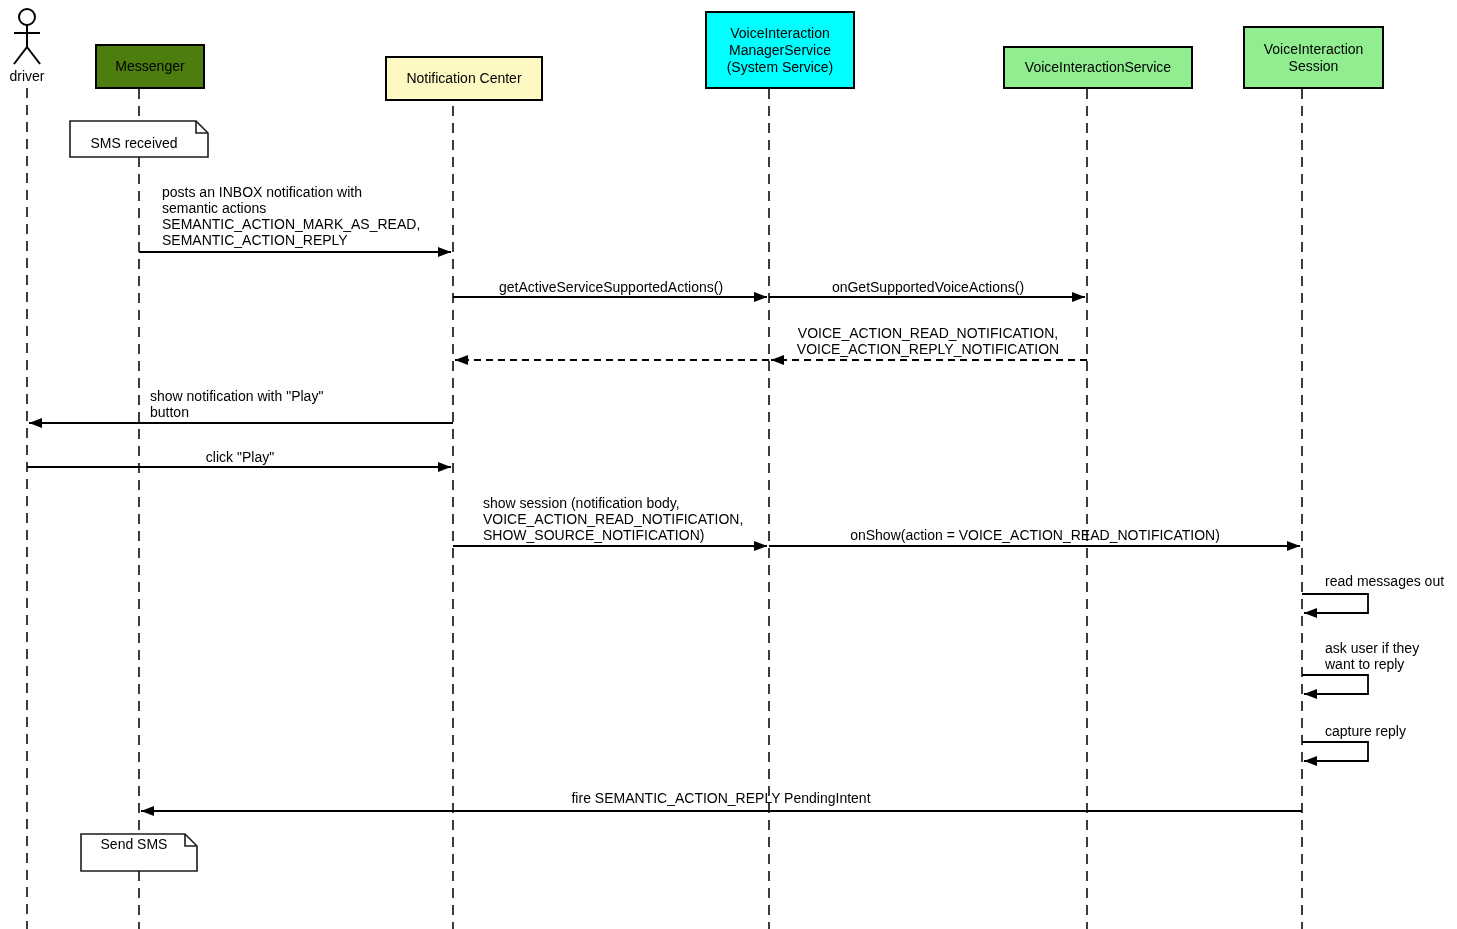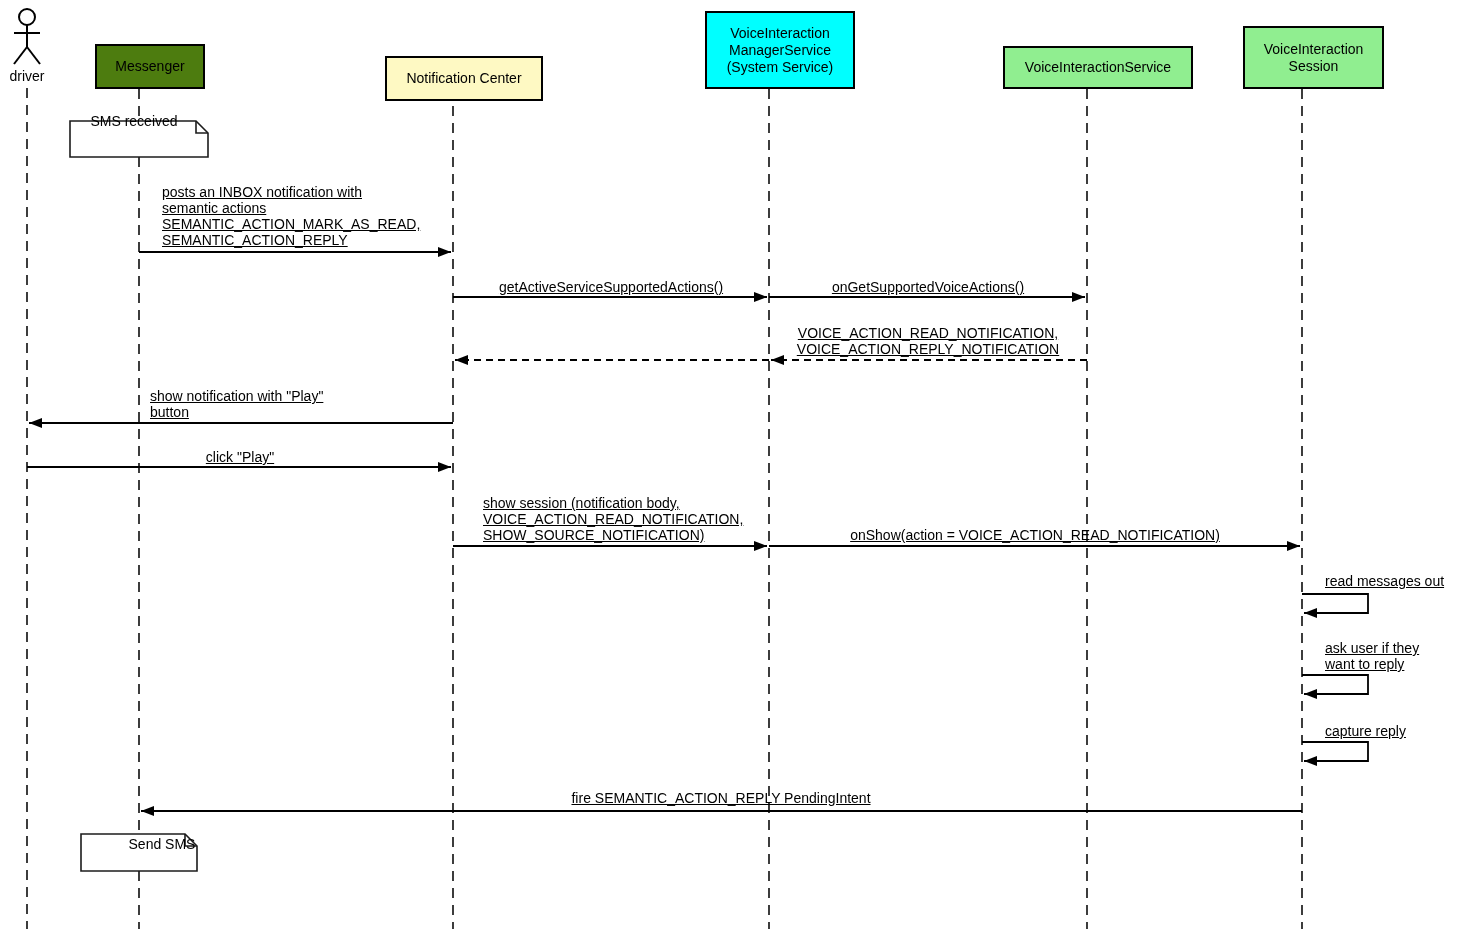--- a/index.html
+++ b/index.html
@@ -7,21 +7,21 @@
     position:relative;width:1457px;height:929px;background:#ffffff;overflow:hidden;
     font-family:"Liberation Sans",sans-serif;color:#000;
   }
   .layer{position:absolute;left:0;top:0;width:1457px;height:929px;}
   .participant{
     position:absolute;display:flex;align-items:center;justify-content:center;
     border:2px solid #000;box-sizing:border-box;text-align:center;
     font-size:14px;line-height:17px;white-space:pre-line;margin-left:11px;
   }
   .msg{
-    position:absolute;font-size:14px;line-height:16px;white-space:pre-line;text-decoration:underline;
+    position:absolute;font-size:14px;line-height:16px;white-space:pre-line;
   }
   .msg.center{transform:translateX(-50%);text-align:center;white-space:nowrap;}
   .msg.center2{transform:translateX(-50%);text-align:center;}
   .note-label{
     position:absolute;font-size:14px;display:flex;align-items:center;justify-content:center;
     text-align:center;
   }
   .actor-label{
     position:absolute;font-size:14px;transform:translateX(-50%);text-align:center;
   }
@@ -95,22 +95,22 @@
 (System Service)</span>
   </div>
   <div class="participant" style="left: 992px; top: 46px; width: 190px; height: 43px; background: rgb(144, 238, 144);">
     <span>VoiceInteractionService</span>
   </div>
   <div class="participant" style="left: 1232px; top: 26px; width: 141px; height: 63px; background: rgb(144, 238, 144);">
     <span>VoiceInteraction
 Session</span>
   </div>
 
-  <div class="note-label" style="left:70px;top:110px;width:128px;height:22px;">SMS received</div>
-  <div class="note-label" style="left:81px;top:835px;width:106px;height:17px;margin-left:28px;">Send SMS</div>
+  <div class="note-label" style="left:70px;top:132px;width:128px;height:22px;">SMS received</div>
+  <div class="note-label" style="left:81px;top:835px;width:106px;height:17px;">Send SMS</div>
 
   <div class="msg" style="left:162px;top:184px;">posts an INBOX notification with
 semantic actions
 SEMANTIC_ACTION_MARK_AS_READ,
 SEMANTIC_ACTION_REPLY</div>
   <div class="msg center" style="left:611px;top:279px;">getActiveServiceSupportedActions()</div>
   <div class="msg center" style="left:928px;top:279px;">onGetSupportedVoiceActions()</div>
   <div class="msg center2" style="left:928px;top:325px;">VOICE_ACTION_READ_NOTIFICATION,
 VOICE_ACTION_REPLY_NOTIFICATION</div>
   <div class="msg" style="left:150px;top:388px;">show notification with "Play"

